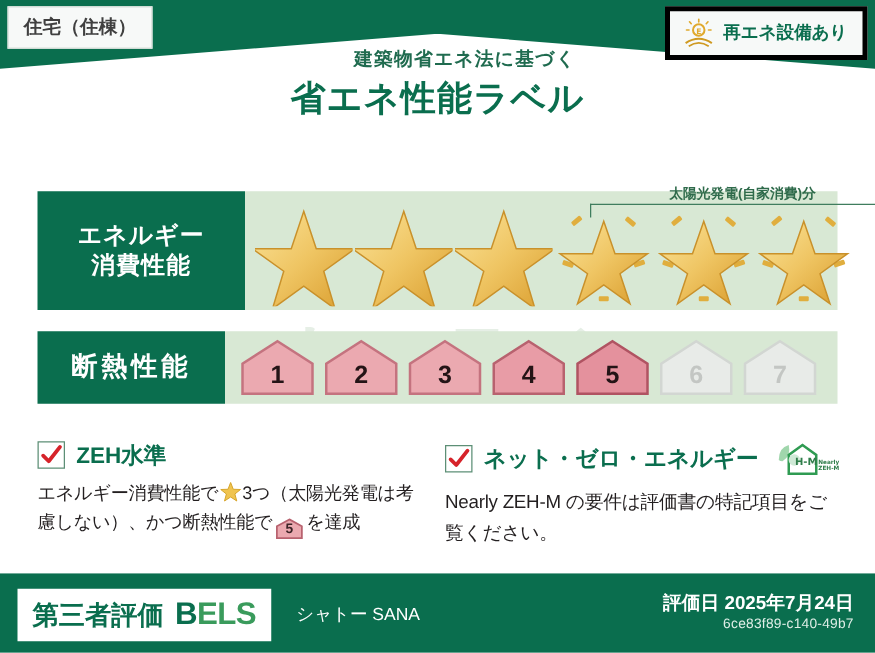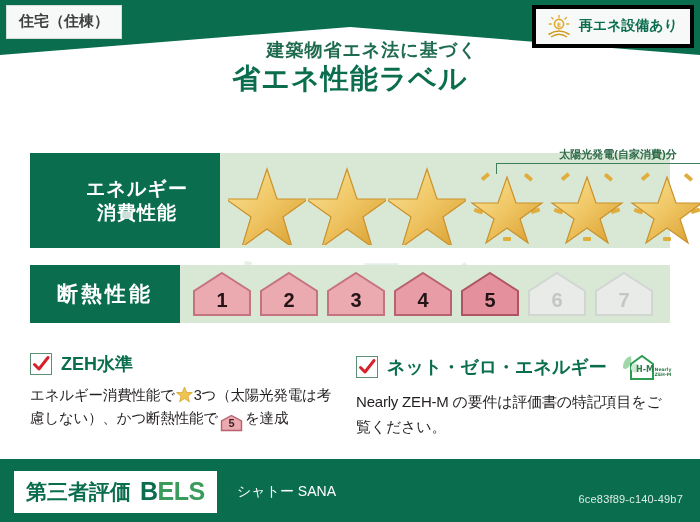--- a/index.html
+++ b/index.html
@@ -41,38 +41,38 @@
     background:#f7f9f8;border:4px solid #000000;
     padding:5px 12px 6px 10px;
     display:flex;align-items:center;gap:7px;
     font-size:14px;font-weight:bold;color:#0a6e4e;
   }
   .sun-ico{width:26px;height:24px;flex:0 0 26px;display:block;}
 
   
   .sub-title{
     position:absolute;left:0;right:0;top:38px;text-align:center;
-    font-size:18px;font-weight:bold;color:#1f6b4f;letter-spacing:1px;margin-left:44px;
+    font-size:15px;font-weight:bold;color:#1f6b4f;letter-spacing:1px;margin-left:44px;
   }
   .main-title{
     position:absolute;left:0;right:0;top:60px;text-align:center;
     font-size:28px;font-weight:bold;color:#0a6e4e;letter-spacing:1px;
   }
 
   
   .row{position:absolute;display:flex;align-items:stretch;}
   .row-cap{
     background:#0a6e4e;color:#ffffff;
     display:flex;flex-direction:column;align-items:center;justify-content:center;
     font-weight:bold;line-height:1.25;
   }
   .row-body{background:#d8e8d4;position:relative;flex:1;}
 
   #row-energy{left:30px;top:153px;width:640px;height:95px;}
-  #row-energy .row-cap{width:166px;font-size:19px;letter-spacing:1px;padding-left:24px;}
+  #row-energy .row-cap{width:166px;font-size:19px;letter-spacing:1px;}
   #row-insul{left:30px;top:265px;width:640px;height:58px;}
   #row-insul .row-cap{width:150px;font-size:21px;letter-spacing:3px;}
 
   
   .stars{position:absolute;left:8px;top:2px;display:flex;gap:2px;align-items:center;height:92px;}
   .star-wrap{position:relative;width:78px;height:88px;}
   .star-svg{position:absolute;left:0;top:0;width:78px;height:88px;}
 
   
   .solar-note{
@@ -332,16 +332,17 @@
     </div>
     <div class="feat-text">Nearly ZEH-M の要件は評価書の特記項目をご覧ください。</div>
   </div>
 
   <div class="footer">
     <div class="bels-box">
       <span class="bels-jp">第三者評価</span>
       <span class="bels-en"><span class="b1">B</span><span class="b2">ELS</span></span>
     </div>
     <div class="bldg-name">シャトー SANA</div>
+    <div class="eval-date">評価日 2025年7月24日</div>
     <div class="eval-id">6ce83f89-c140-49b7</div>
   </div>
 
 </div>
 
 </body></html>

